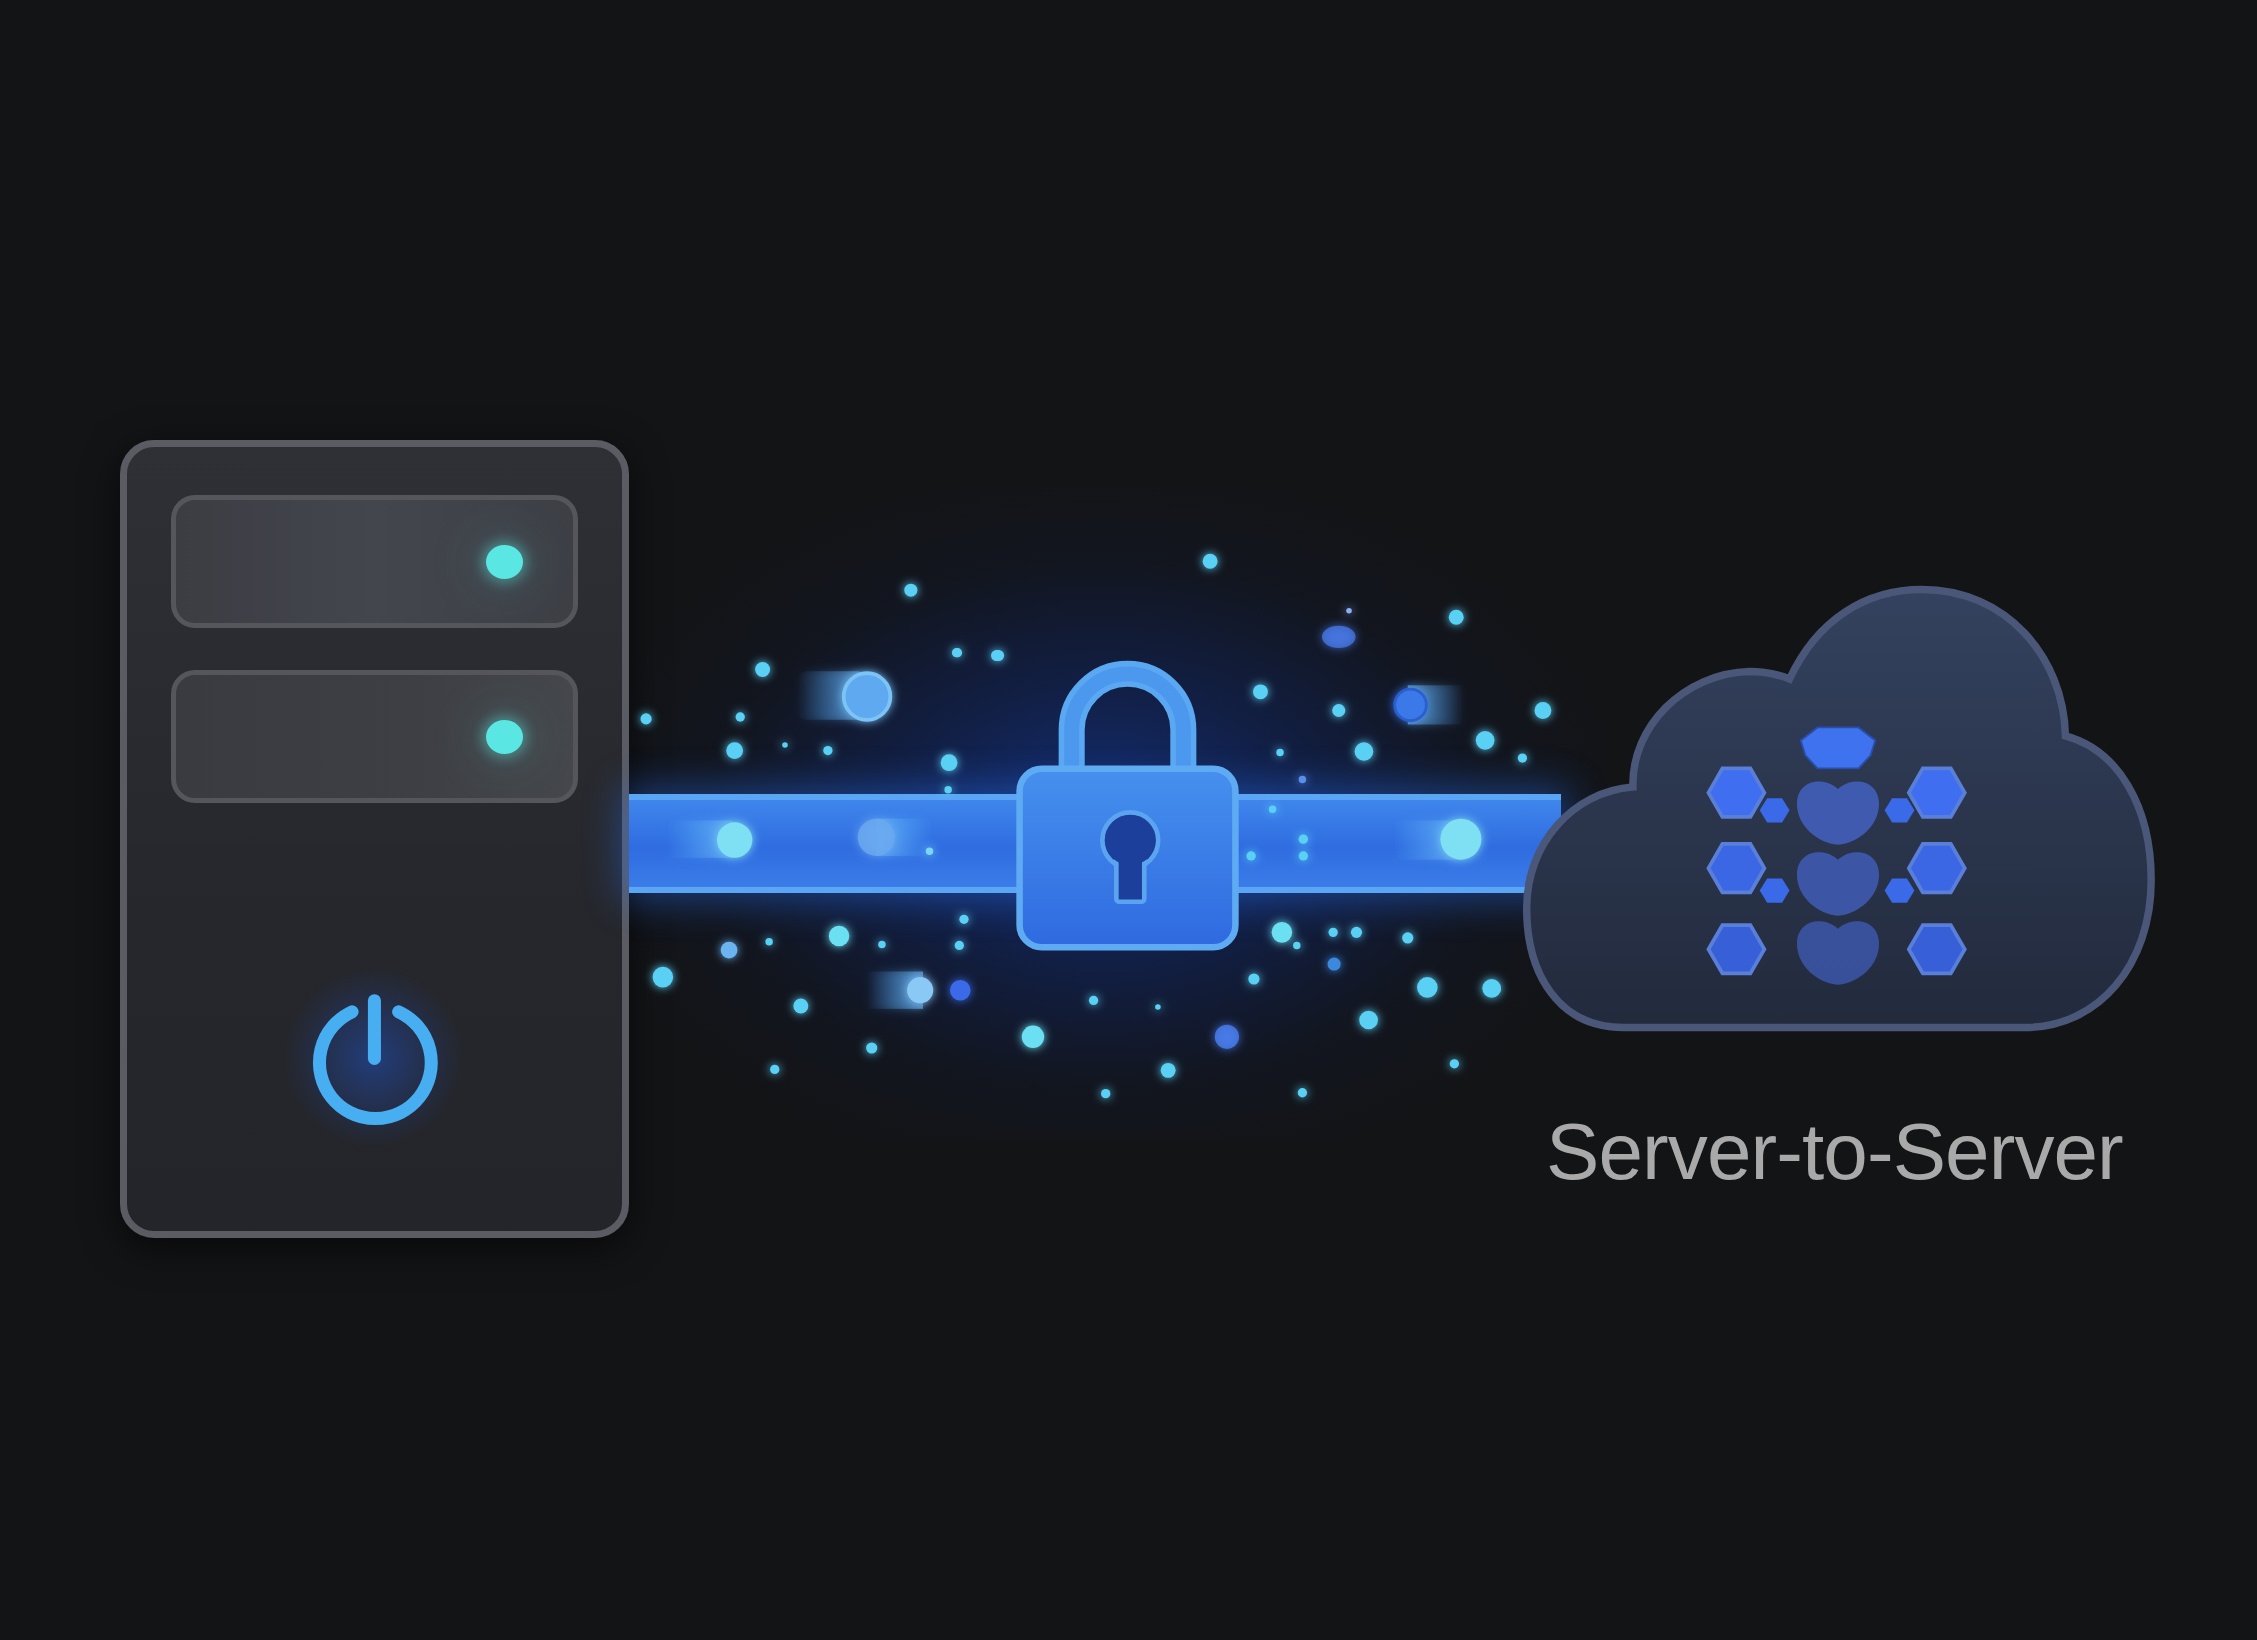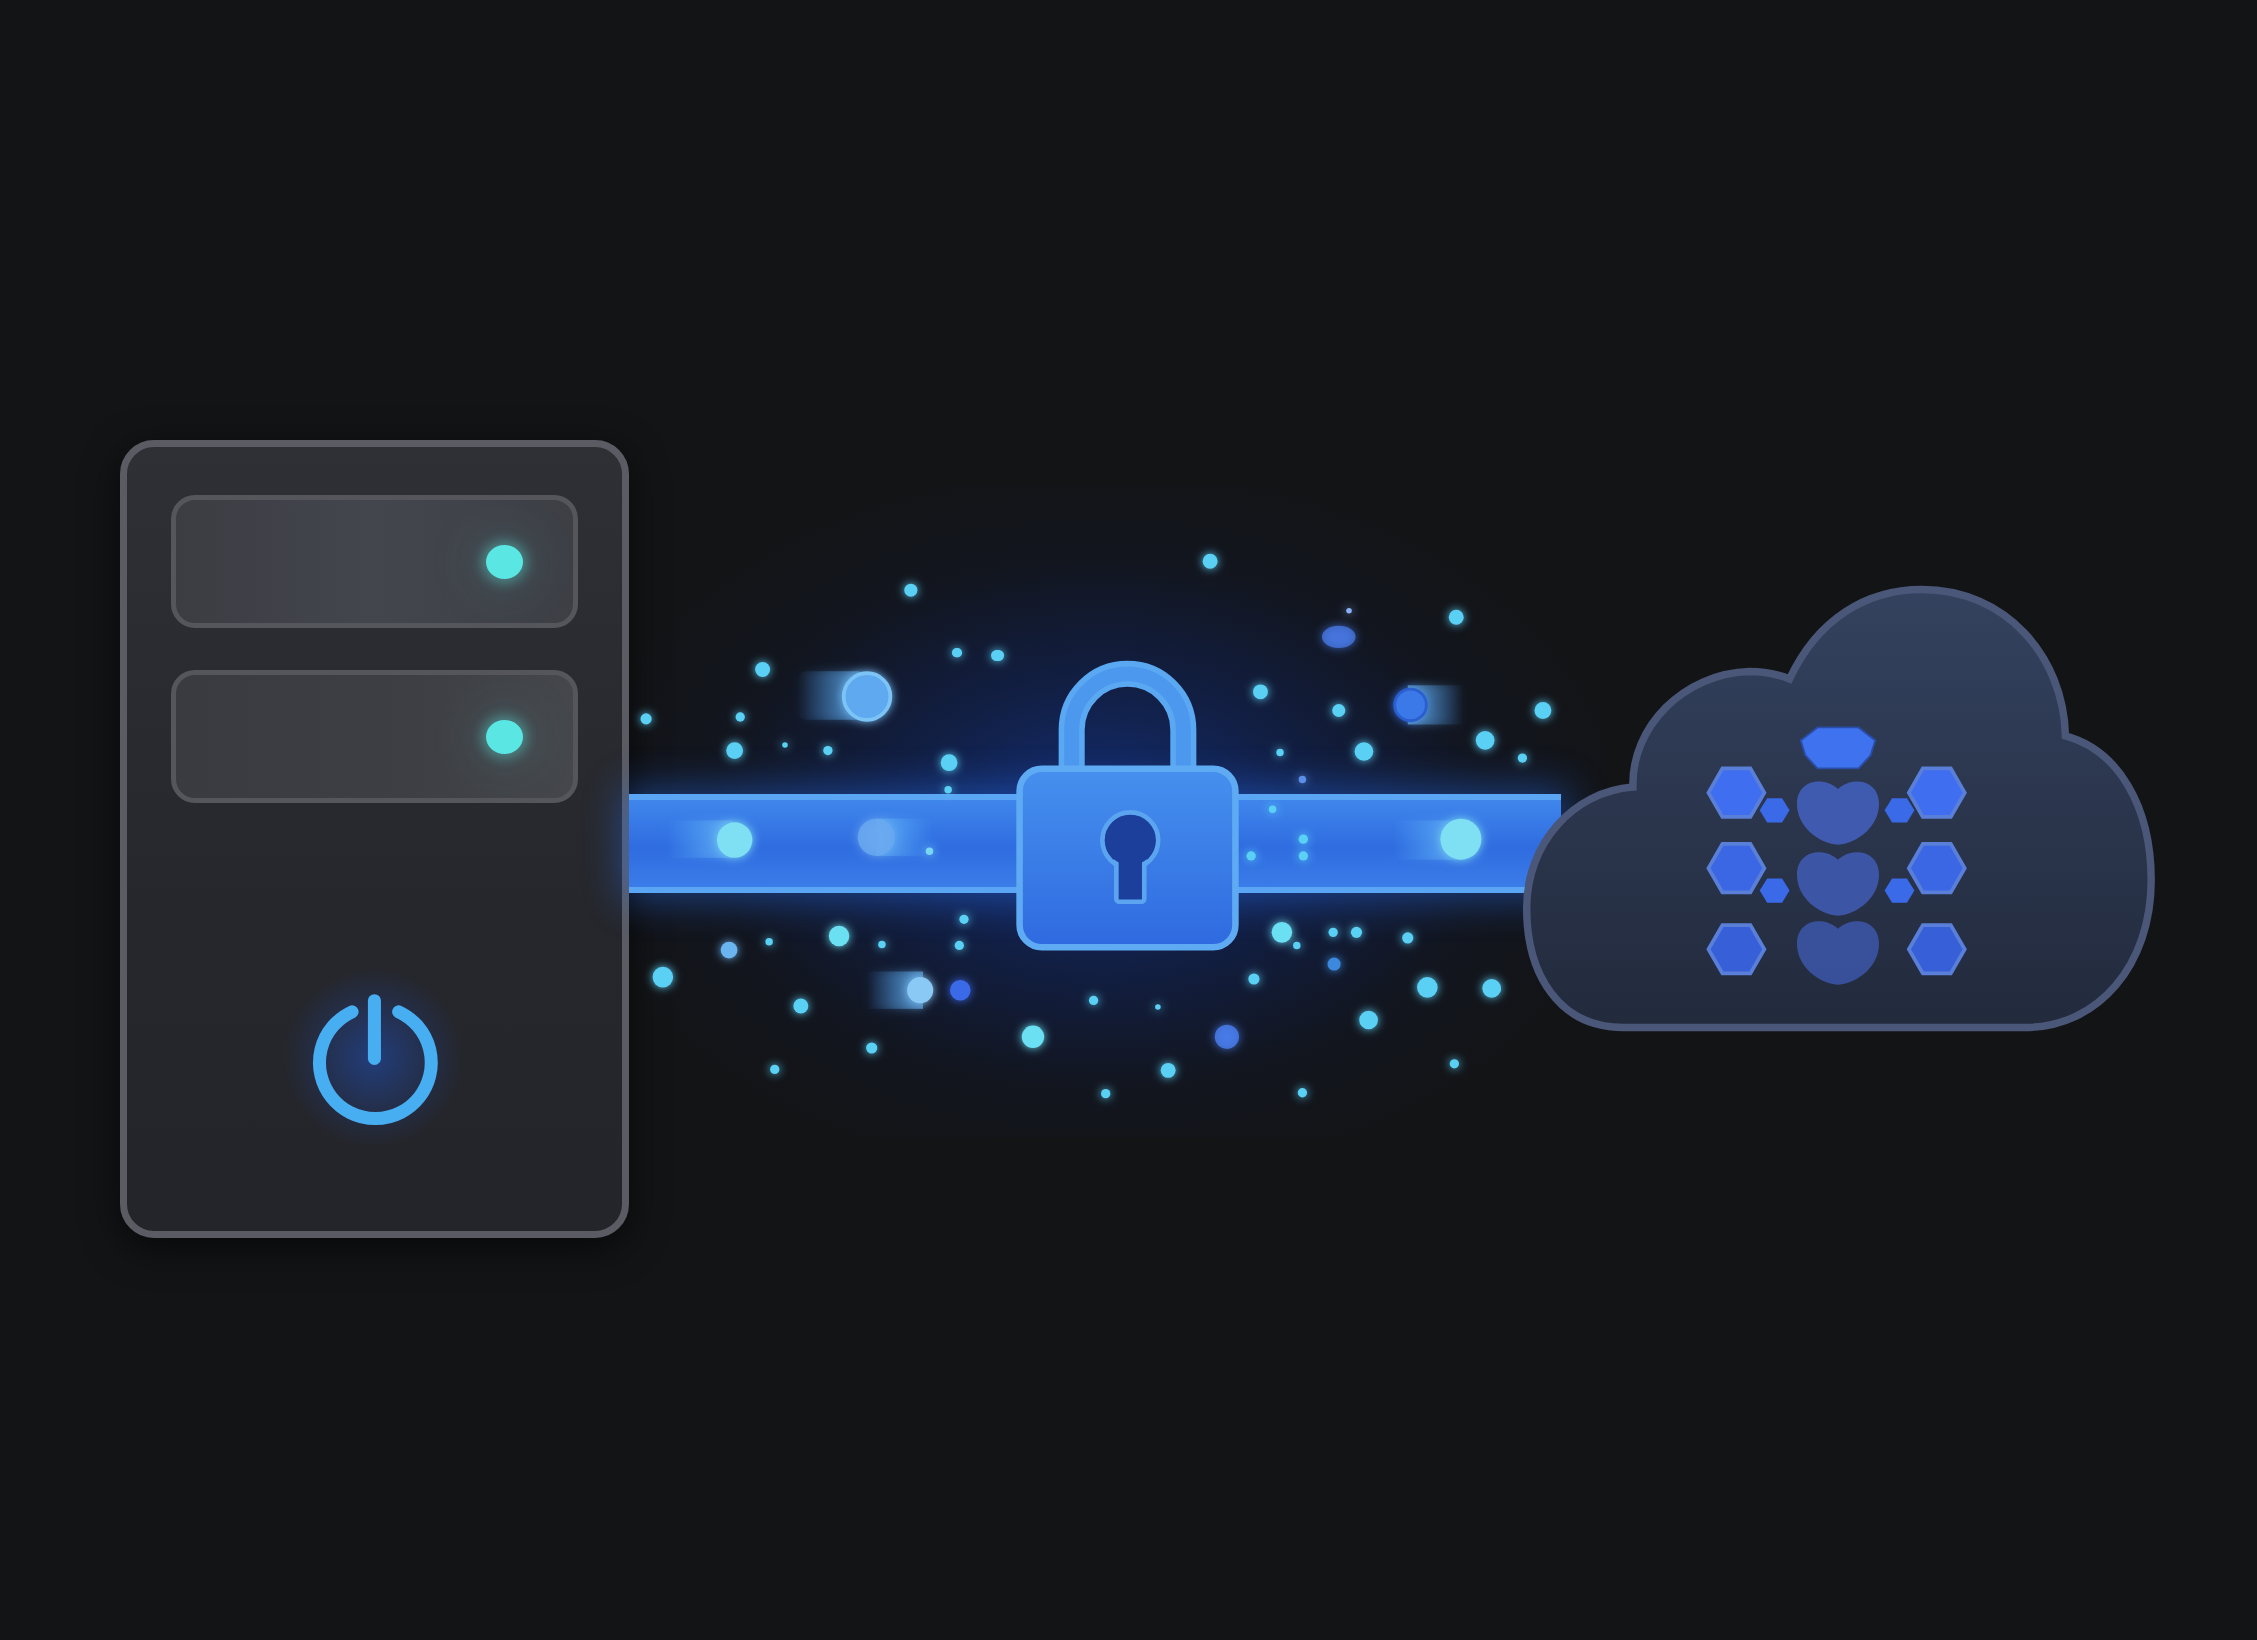--- a/index.html
+++ b/index.html
@@ -225,14 +225,15 @@
       <polygon points="398,318 414,318 422,331 414,344 398,344 390,331" fill="#3a6ae8"></polygon>
 
       <path d="M 300 170 L 318 156 L 362 156 L 380 170 L 375 186 L 362 200 L 318 200 L 305 186 Z" fill="#3f72ee" stroke="#2a4ea8" stroke-width="2"></path>
 
       <path d="M 340 222 C 325 208 296 212 296 238 C 296 262 318 280 340 282 C 362 280 384 262 384 238 C 384 212 355 208 340 222 Z" fill="#4564c8" opacity="0.8"></path>
       <path d="M 340 298 C 325 284 296 288 296 314 C 296 338 318 356 340 358 C 362 356 384 338 384 314 C 384 288 355 284 340 298 Z" fill="#4462c4" opacity="0.75"></path>
       <path d="M 340 372 C 325 358 296 362 296 388 C 296 412 318 430 340 432 C 362 430 384 412 384 388 C 384 362 355 358 340 372 Z" fill="#4260c0" opacity="0.7"></path>
     </g>
   </svg>
 
+  <div class="caption">Server-to-Server</div>
 </div>
 
 
 </body></html>

